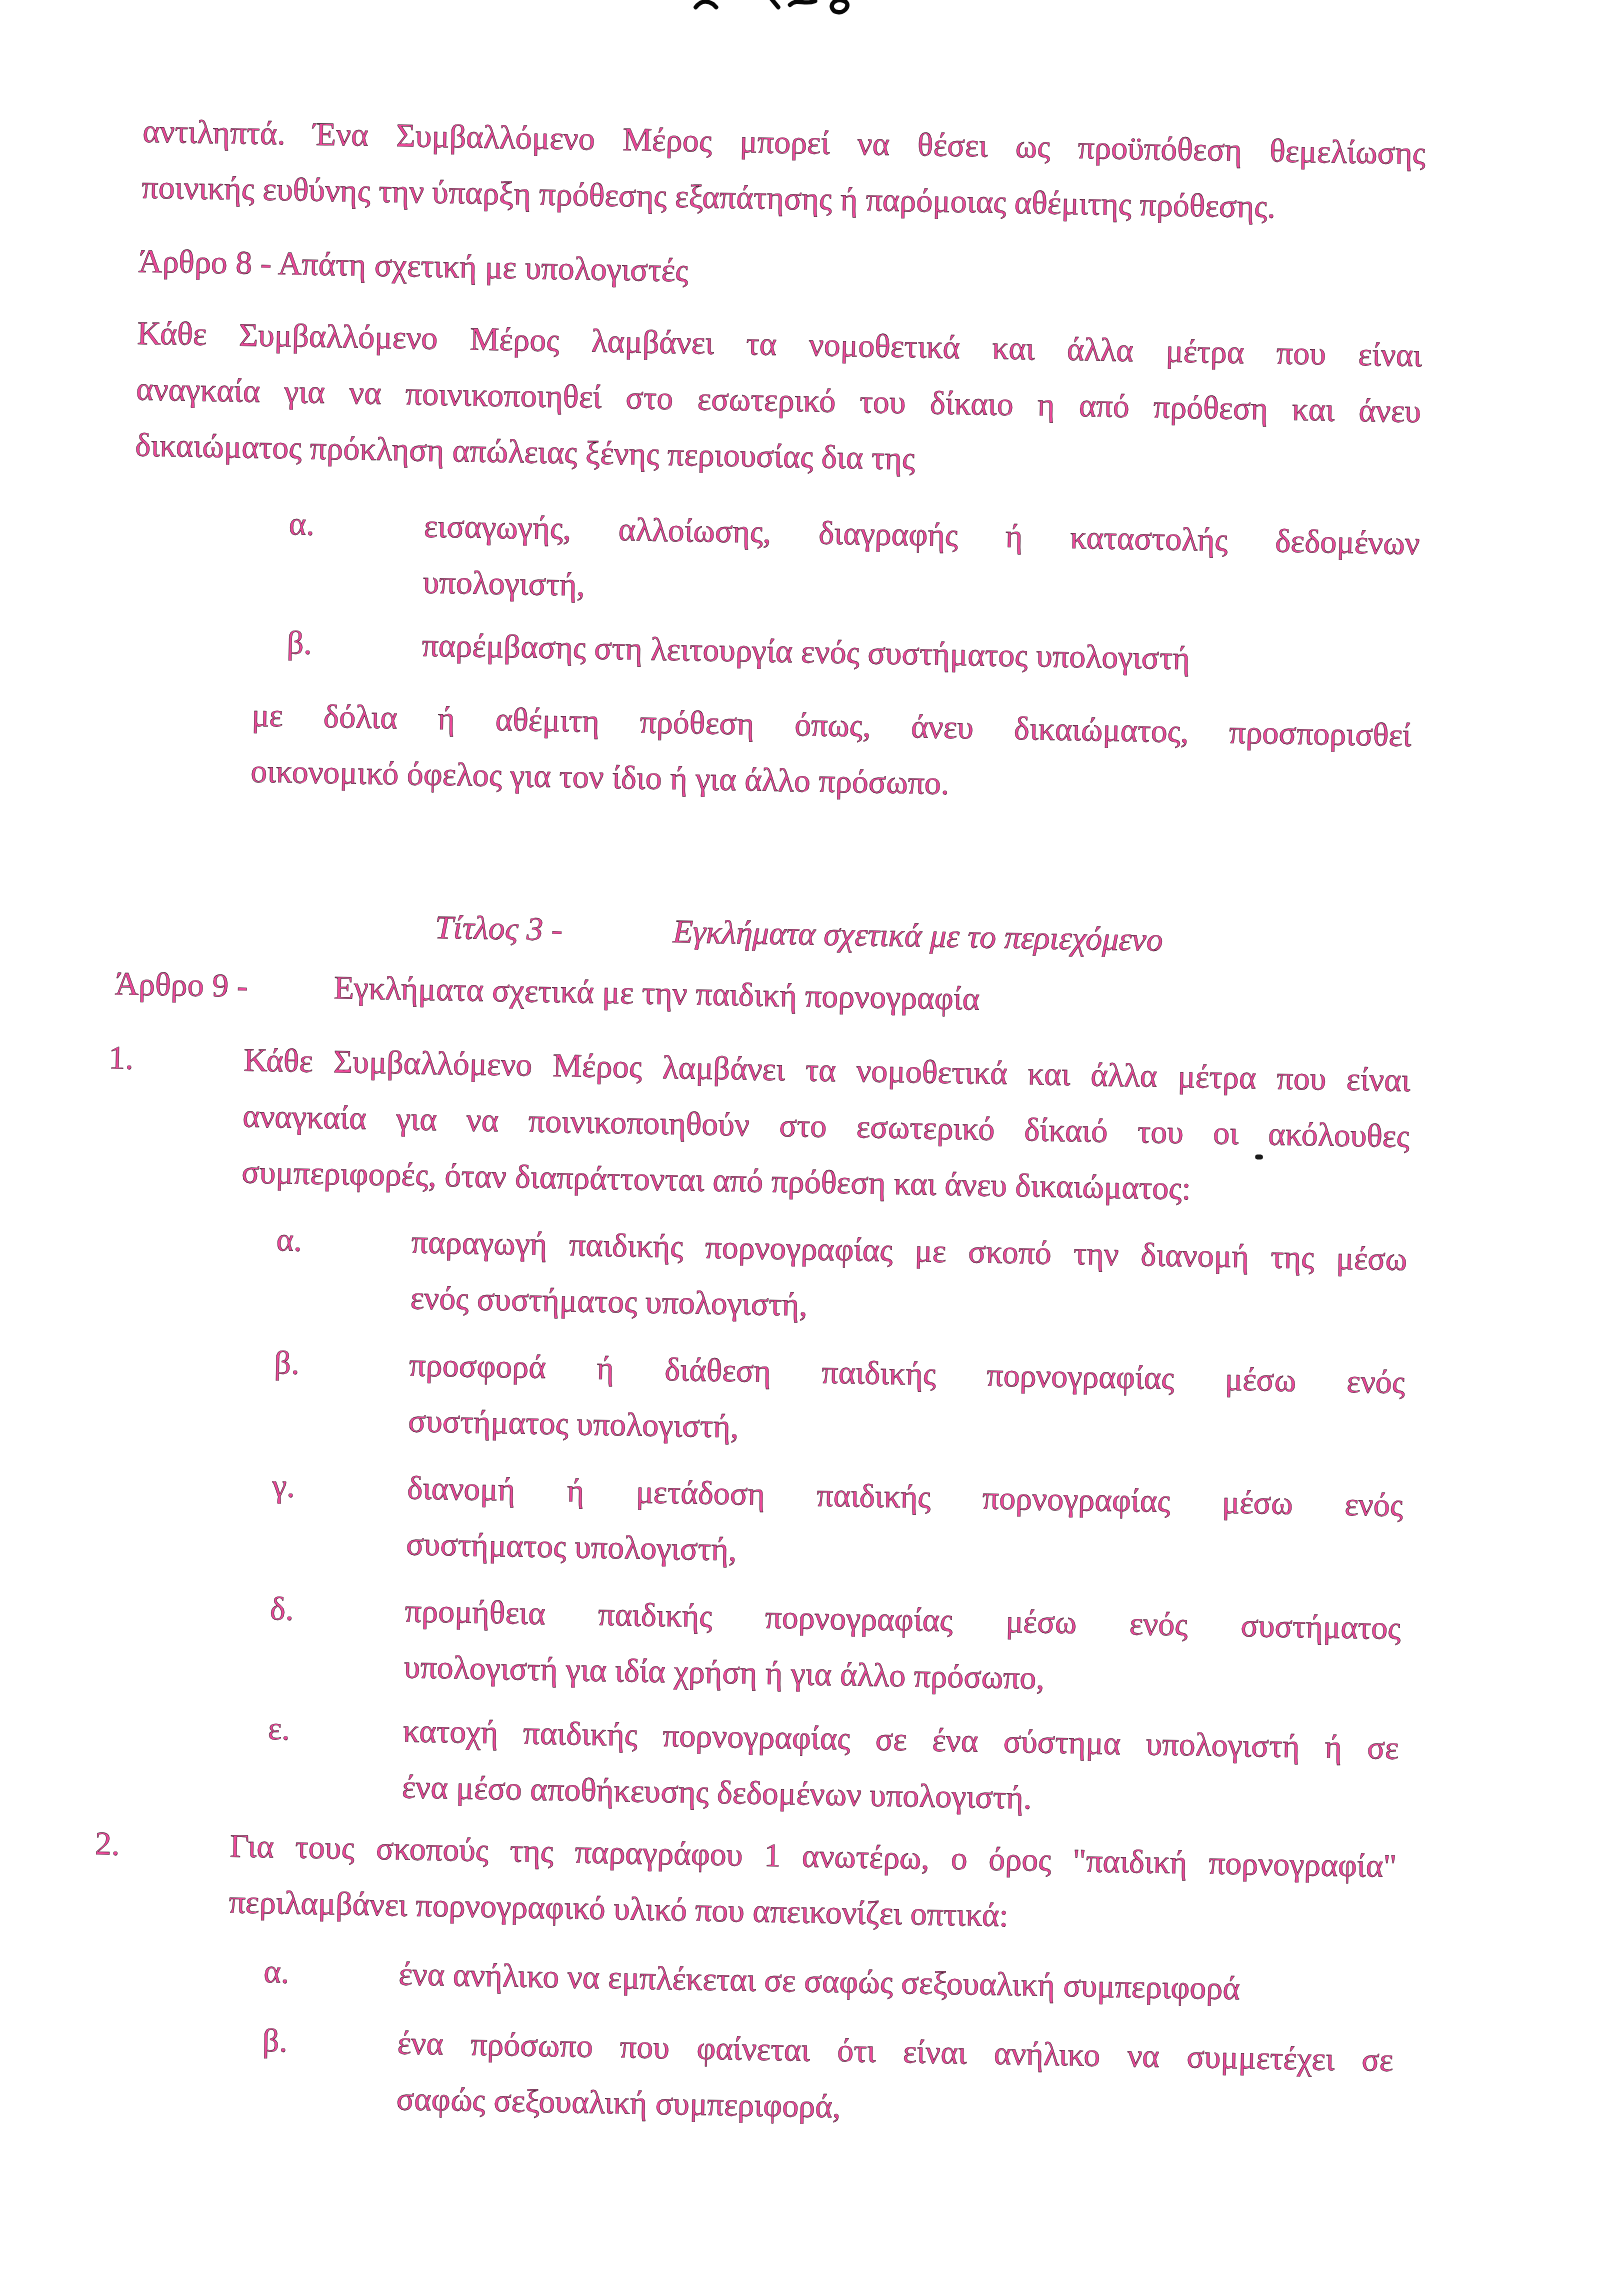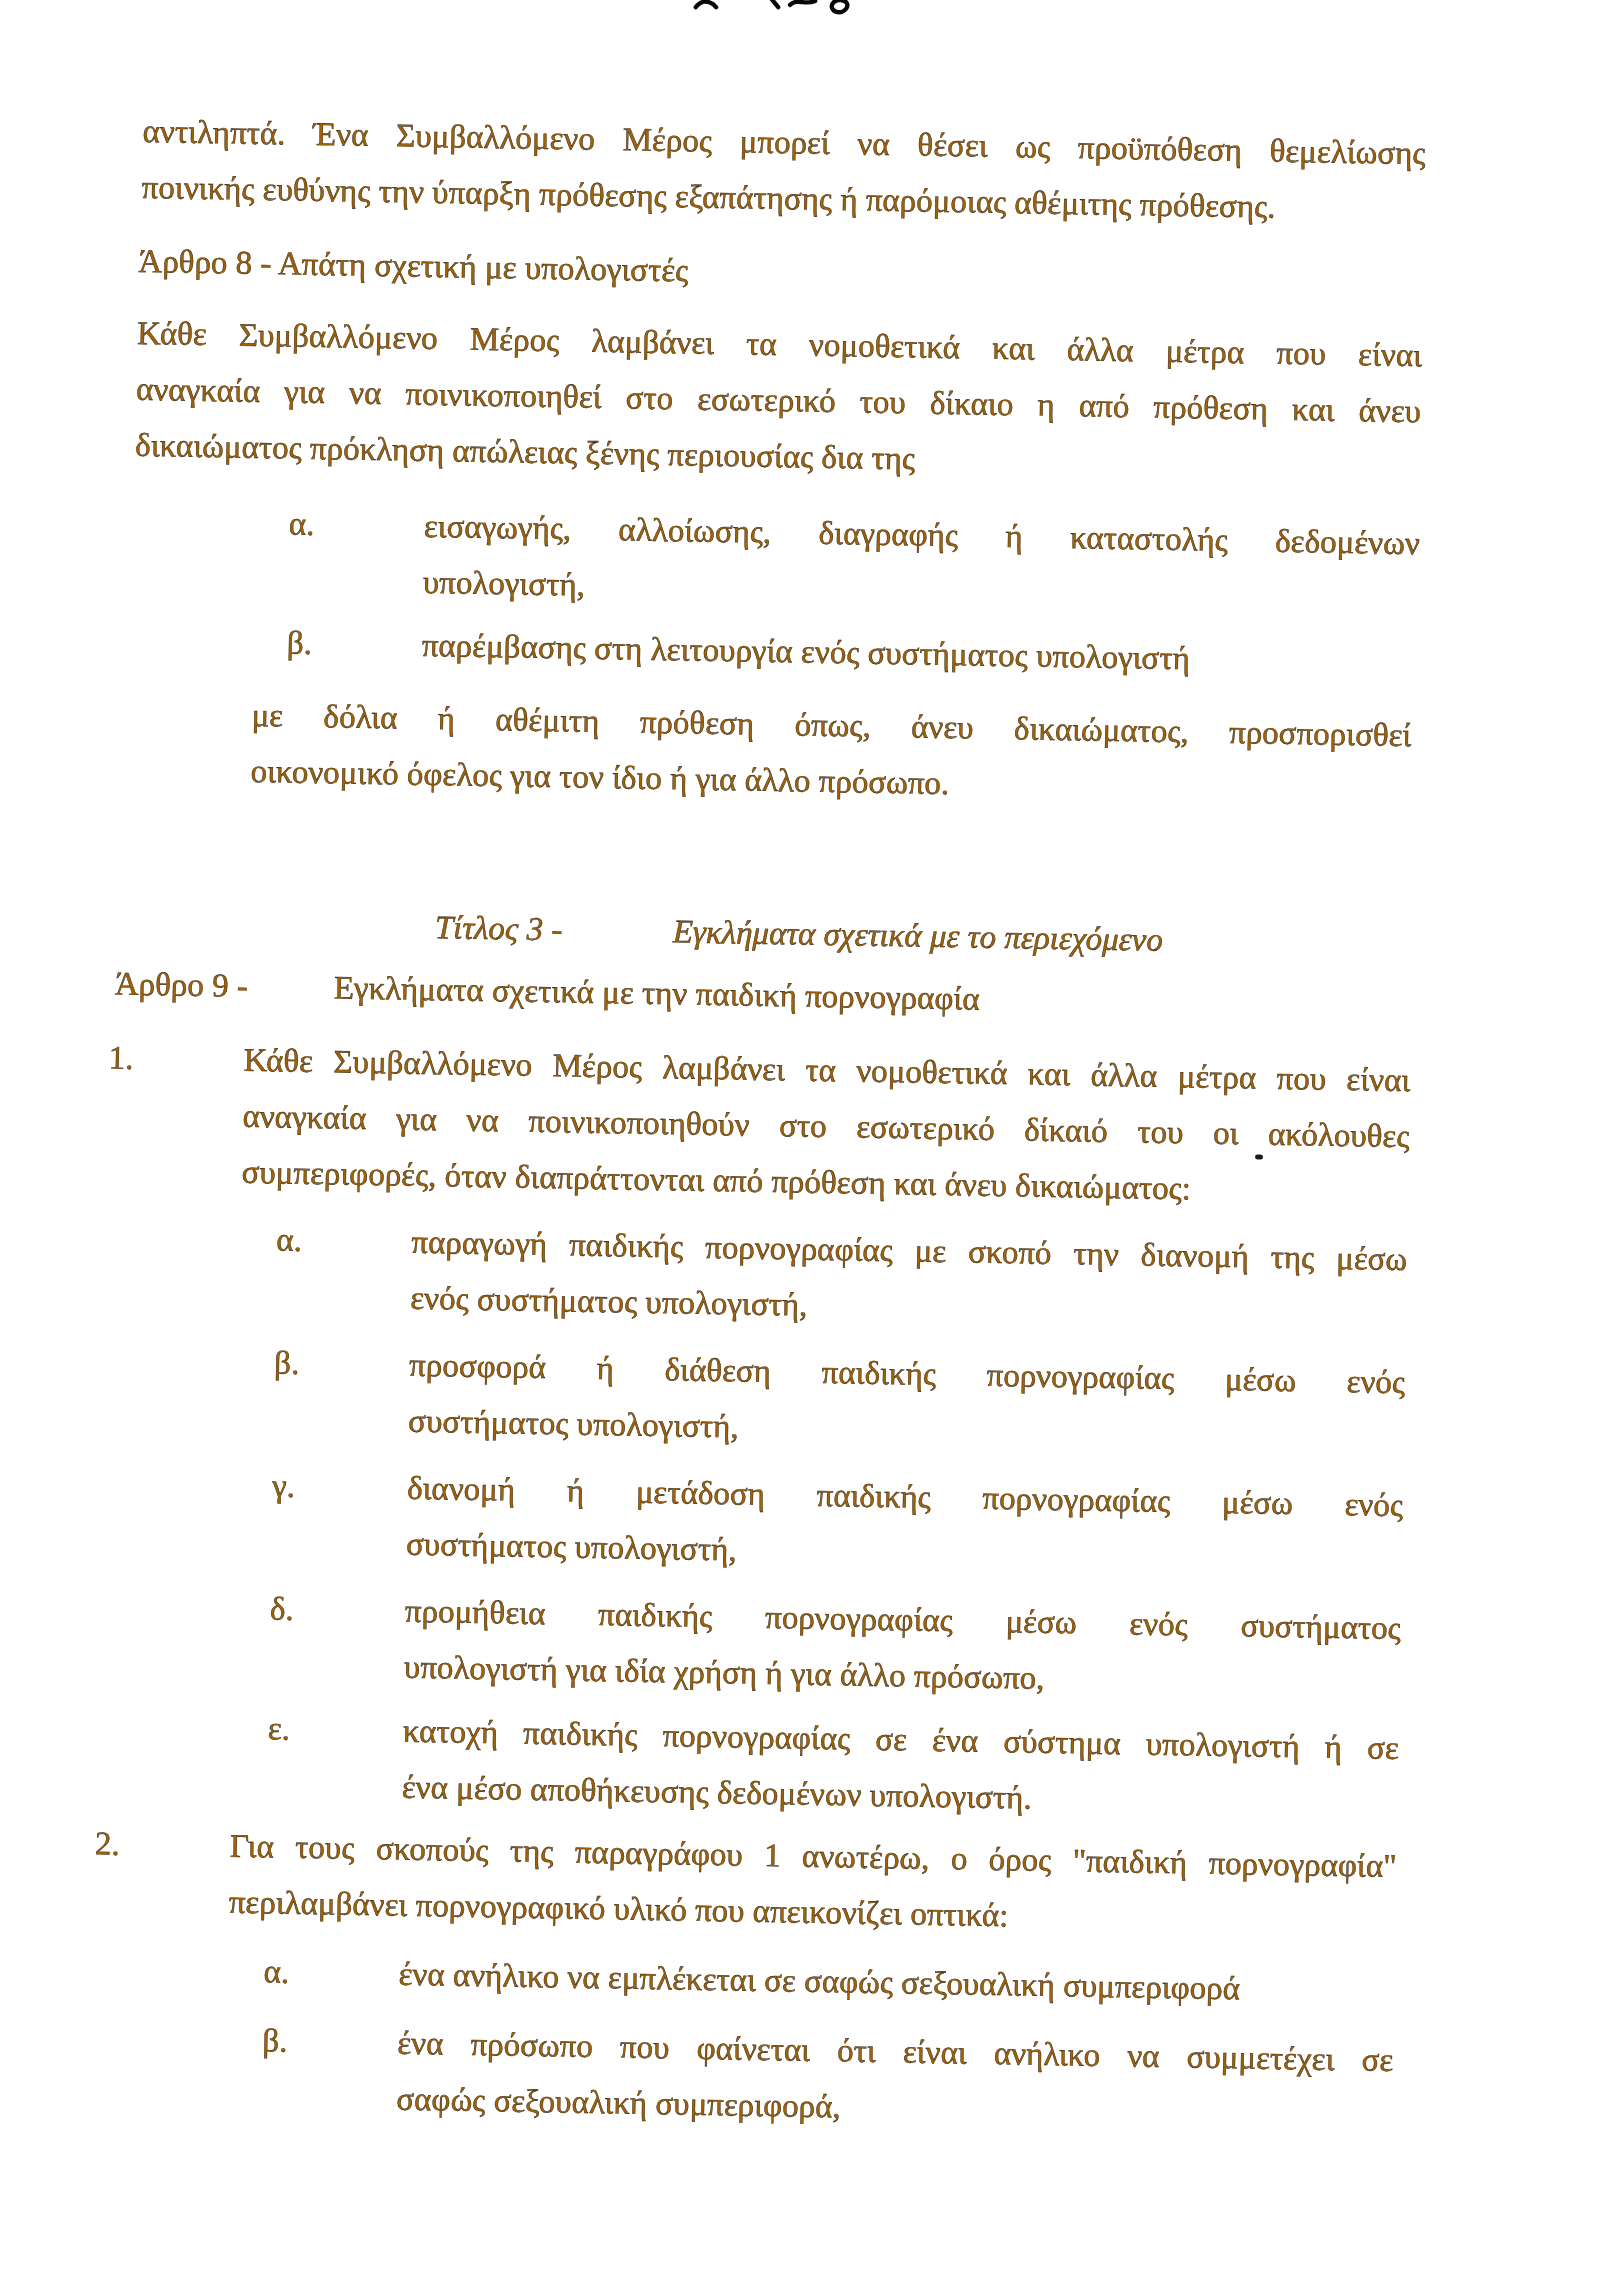--- a/index.html
+++ b/index.html
@@ -2,21 +2,21 @@
 <html style="font-size:12.7px"><head>
 <meta charset="utf-8">
 <style>
   html,body{margin:0;padding:0;background:#e8e8e8;}
   .page{
     position:relative;
     width:1619px;height:2284px;
     margin:0 auto;
     background:#ffffff;
     overflow:hidden;
-    color:#a16207;
+    color:#ec4899;
     font-family:"Liberation Serif","DejaVu Serif",serif;
     font-size:33px;
     line-height:56px;
     -webkit-text-stroke:0.4px #101010;
   }
   .tilt{
     position:absolute;inset:0;
     transform:rotate(1.0deg);
     transform-origin:318px 119px;
   }

